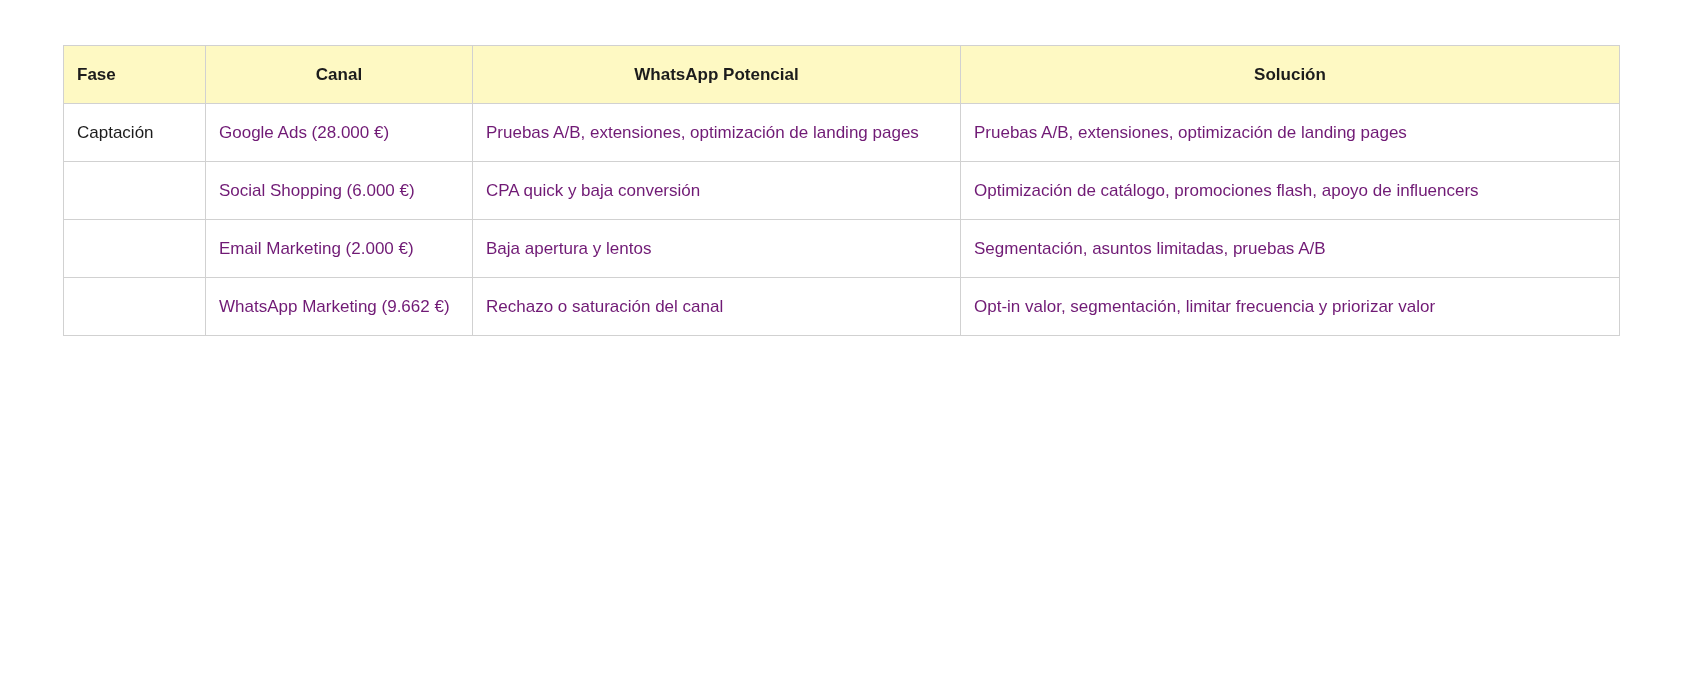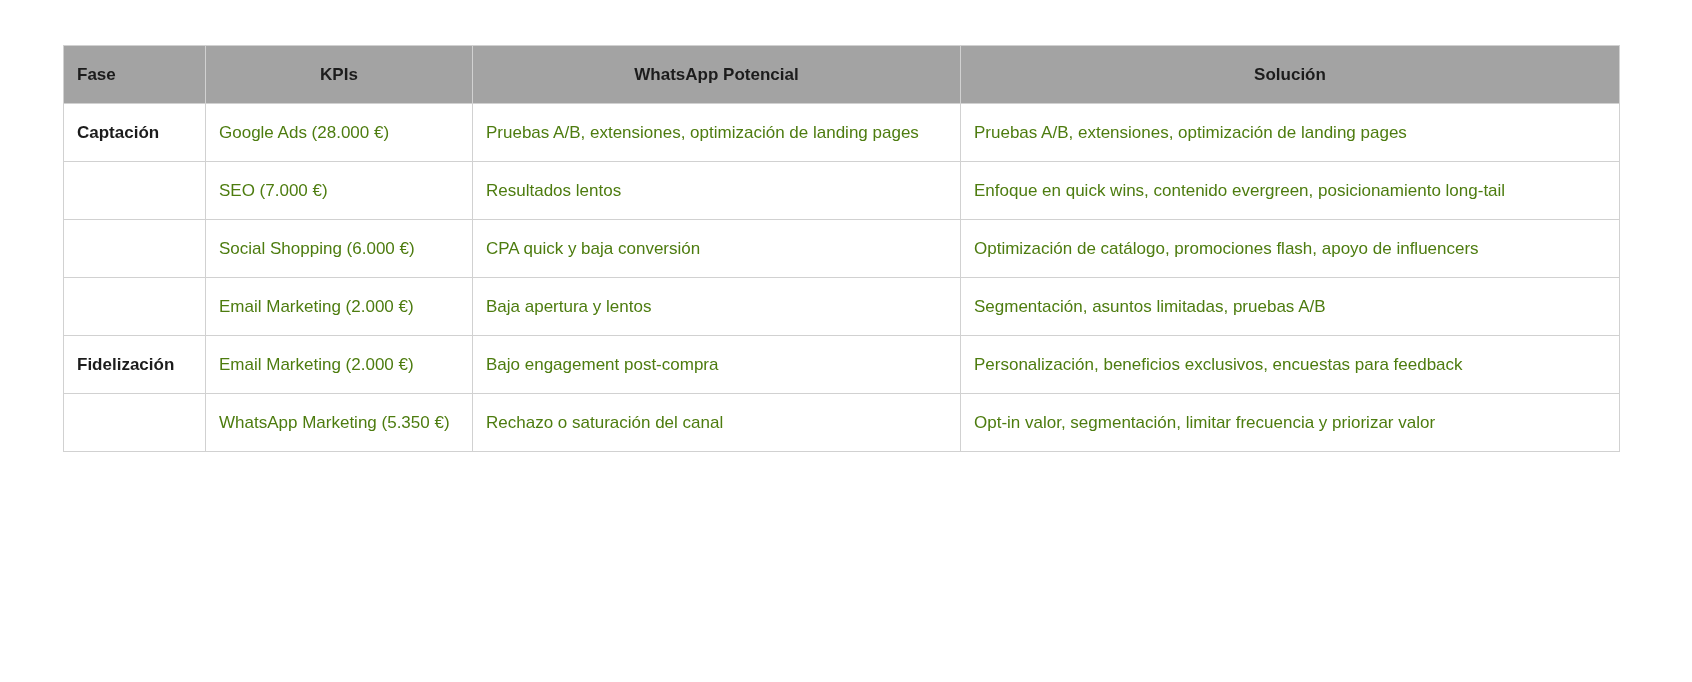--- a/index.html
+++ b/index.html
@@ -11,87 +11,75 @@
   .page{position:relative;width:1692px;height:682px;overflow:hidden;}
   table.data-table{
     position:absolute;left:63px;top:45px;
     width:1556px;border-collapse:collapse;table-layout:fixed;
   }
   th,td{
     border:1px solid #d1d1d1;
     height:57px;
     padding:0 13px;
     font-size:17px;
-    color:#4d7c0f;
+    color:#701a75;
     vertical-align:middle;
     white-space:nowrap;
     overflow:hidden;
     text-align:left;
   }
   thead th{
-    background:#a3a3a3;
+    background:#fef9c3;
     font-weight:700;
     color:#1c1c1c;
     text-align:center;
     border-color:#d1d1d1;
   }
   thead th.align-left{text-align:left;}
-  td.fase-cell{font-weight:700;color:#1c1c1c;}
+  td.fase-cell{font-weight:400;color:#1c1c1c;}
 </style>
 </head>
 <body>
 
 <div class="page">
   <table class="data-table">
     <colgroup>
       <col style="width:142px">
       <col style="width:267px">
       <col style="width:488px">
       <col style="width:659px">
     </colgroup>
     <thead>
       <tr>
         <th class="align-left">Fase</th>
-        <th>KPIs</th>
+        <th>Canal</th>
         <th>WhatsApp Potencial</th>
         <th>Solución</th>
       </tr>
     </thead>
     <tbody>
       <tr>
         <td class="fase-cell">Captación</td>
         <td>Google Ads (28.000 €)</td>
         <td>Pruebas A/B, extensiones, optimización de landing pages</td>
         <td>Pruebas A/B, extensiones, optimización de landing pages</td>
-      </tr>
-      <tr>
-        <td class="fase-cell"></td>
-        <td>SEO (7.000 €)</td>
-        <td>Resultados lentos</td>
-        <td>Enfoque en quick wins, contenido evergreen, posicionamiento long-tail</td>
       </tr>
       <tr>
         <td class="fase-cell"></td>
         <td>Social Shopping (6.000 €)</td>
         <td>CPA quick y baja conversión</td>
         <td>Optimización de catálogo, promociones flash, apoyo de influencers</td>
       </tr>
       <tr>
         <td class="fase-cell"></td>
         <td>Email Marketing (2.000 €)</td>
         <td>Baja apertura y lentos</td>
         <td>Segmentación, asuntos limitadas, pruebas A/B</td>
       </tr>
       <tr>
-        <td class="fase-cell">Fidelización</td>
-        <td>Email Marketing (2.000 €)</td>
-        <td>Bajo engagement post-compra</td>
-        <td>Personalización, beneficios exclusivos, encuestas para feedback</td>
-      </tr>
-      <tr>
         <td class="fase-cell"></td>
-        <td>WhatsApp Marketing (5.350 €)</td>
+        <td>WhatsApp Marketing (9.662 €)</td>
         <td>Rechazo o saturación del canal</td>
         <td>Opt-in valor, segmentación, limitar frecuencia y priorizar valor</td>
       </tr>
     </tbody>
   </table>
 </div>
 
 </body></html>

